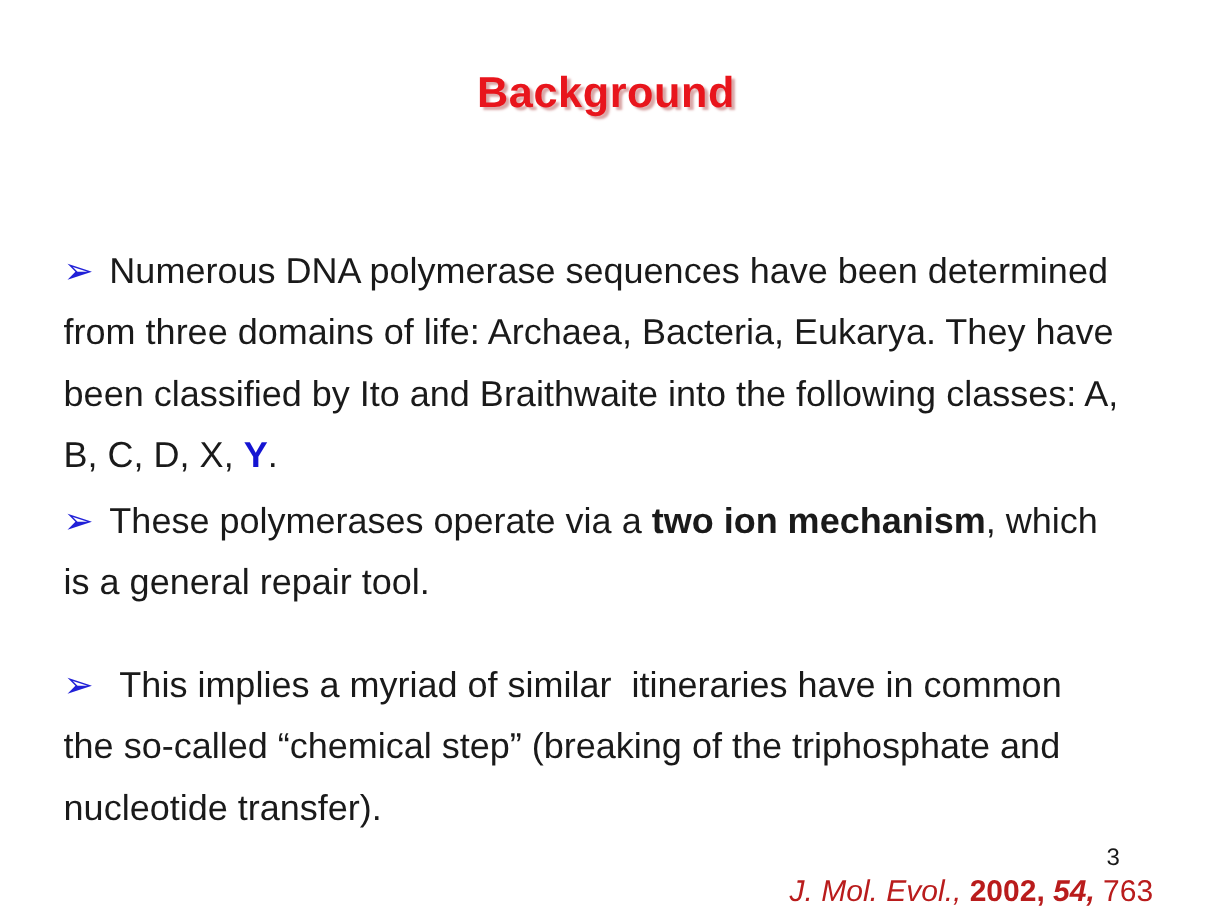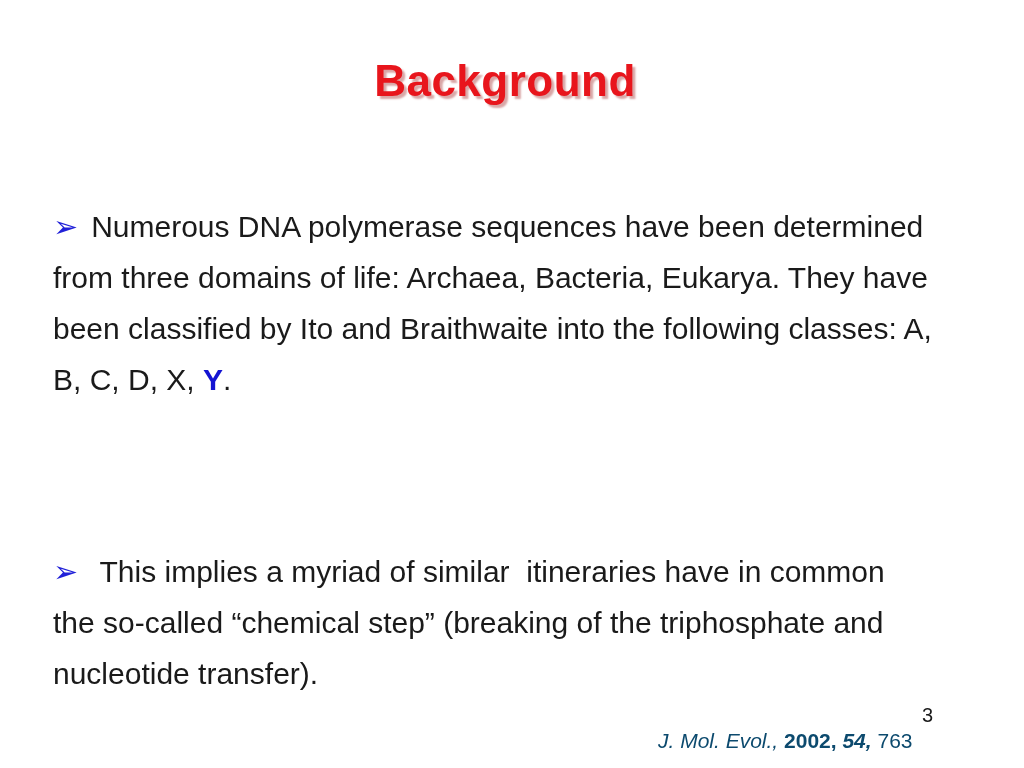--- a/index.html
+++ b/index.html
@@ -15,21 +15,21 @@
     overflow: hidden;
     font-family: "Liberation Sans", "DejaVu Sans", sans-serif;
     color: #1a1a1a;
   }
   .slide-title {
     position: absolute;
     top: 56px;
     left: 0;
     width: 1010px;
     text-align: center;
-    font-size: 44px;
+    font-size: 36px;
     font-weight: bold;
     color: #e8151c;
     text-shadow: 3px 3px 2px #d9a6a6;
     letter-spacing: 0.5px;
   }
   .para {
     position: absolute;
     left: 53px;
     width: 880px;
     font-size: 30px;
@@ -54,38 +54,39 @@
     position: absolute;
     top: 704px;
     left: 922px;
     font-size: 20px;
     color: #1a1a1a;
   }
   .citation {
     position: absolute;
     top: 729px;
     left: 658px;
-    font-size: 21px;
-    color: #0c4a6e;
+    font-size: 25px;
+    color: #b91c1c;
     white-space: nowrap;
   }
   .cit-journal { font-style: italic; }
   .cit-year { font-weight: bold; }
   .cit-volume { font-style: italic; font-weight: bold; }
   .cit-pages { font-style: normal; }
 </style>
 </head>
 <body>
 
 <div class="slide">
 
   <div class="slide-title">Background</div>
 
   <p class="para para-1"><span class="arrow">➢</span><span>Numerous DNA polymerase sequences have been determined from three domains of life: Archaea, Bacteria, Eukarya. They have been classified by Ito and Braithwaite into the following classes: A, B, C, D, X, </span><span class="hl-blue">Y</span><span>.</span></p>
 
+  <p class="para para-2"><span class="arrow">➢</span><span>These polymerases operate via a </span><span class="bold">two ion mechanism</span><span>, which is a general repair tool.</span></p>
 
   <p class="para para-3"><span class="arrow">➢</span><span>&nbsp;This implies a myriad of similar &nbsp;itineraries have in common the so-called “chemical step” (breaking of the triphosphate and nucleotide transfer).</span></p>
 
   <div class="page-number">3</div>
 
   <div class="citation"><span class="cit-journal">J. Mol. Evol., </span><span class="cit-year">2002, </span><span class="cit-volume">54, </span><span class="cit-pages">763</span></div>
 
 </div>
 
 </body></html>

